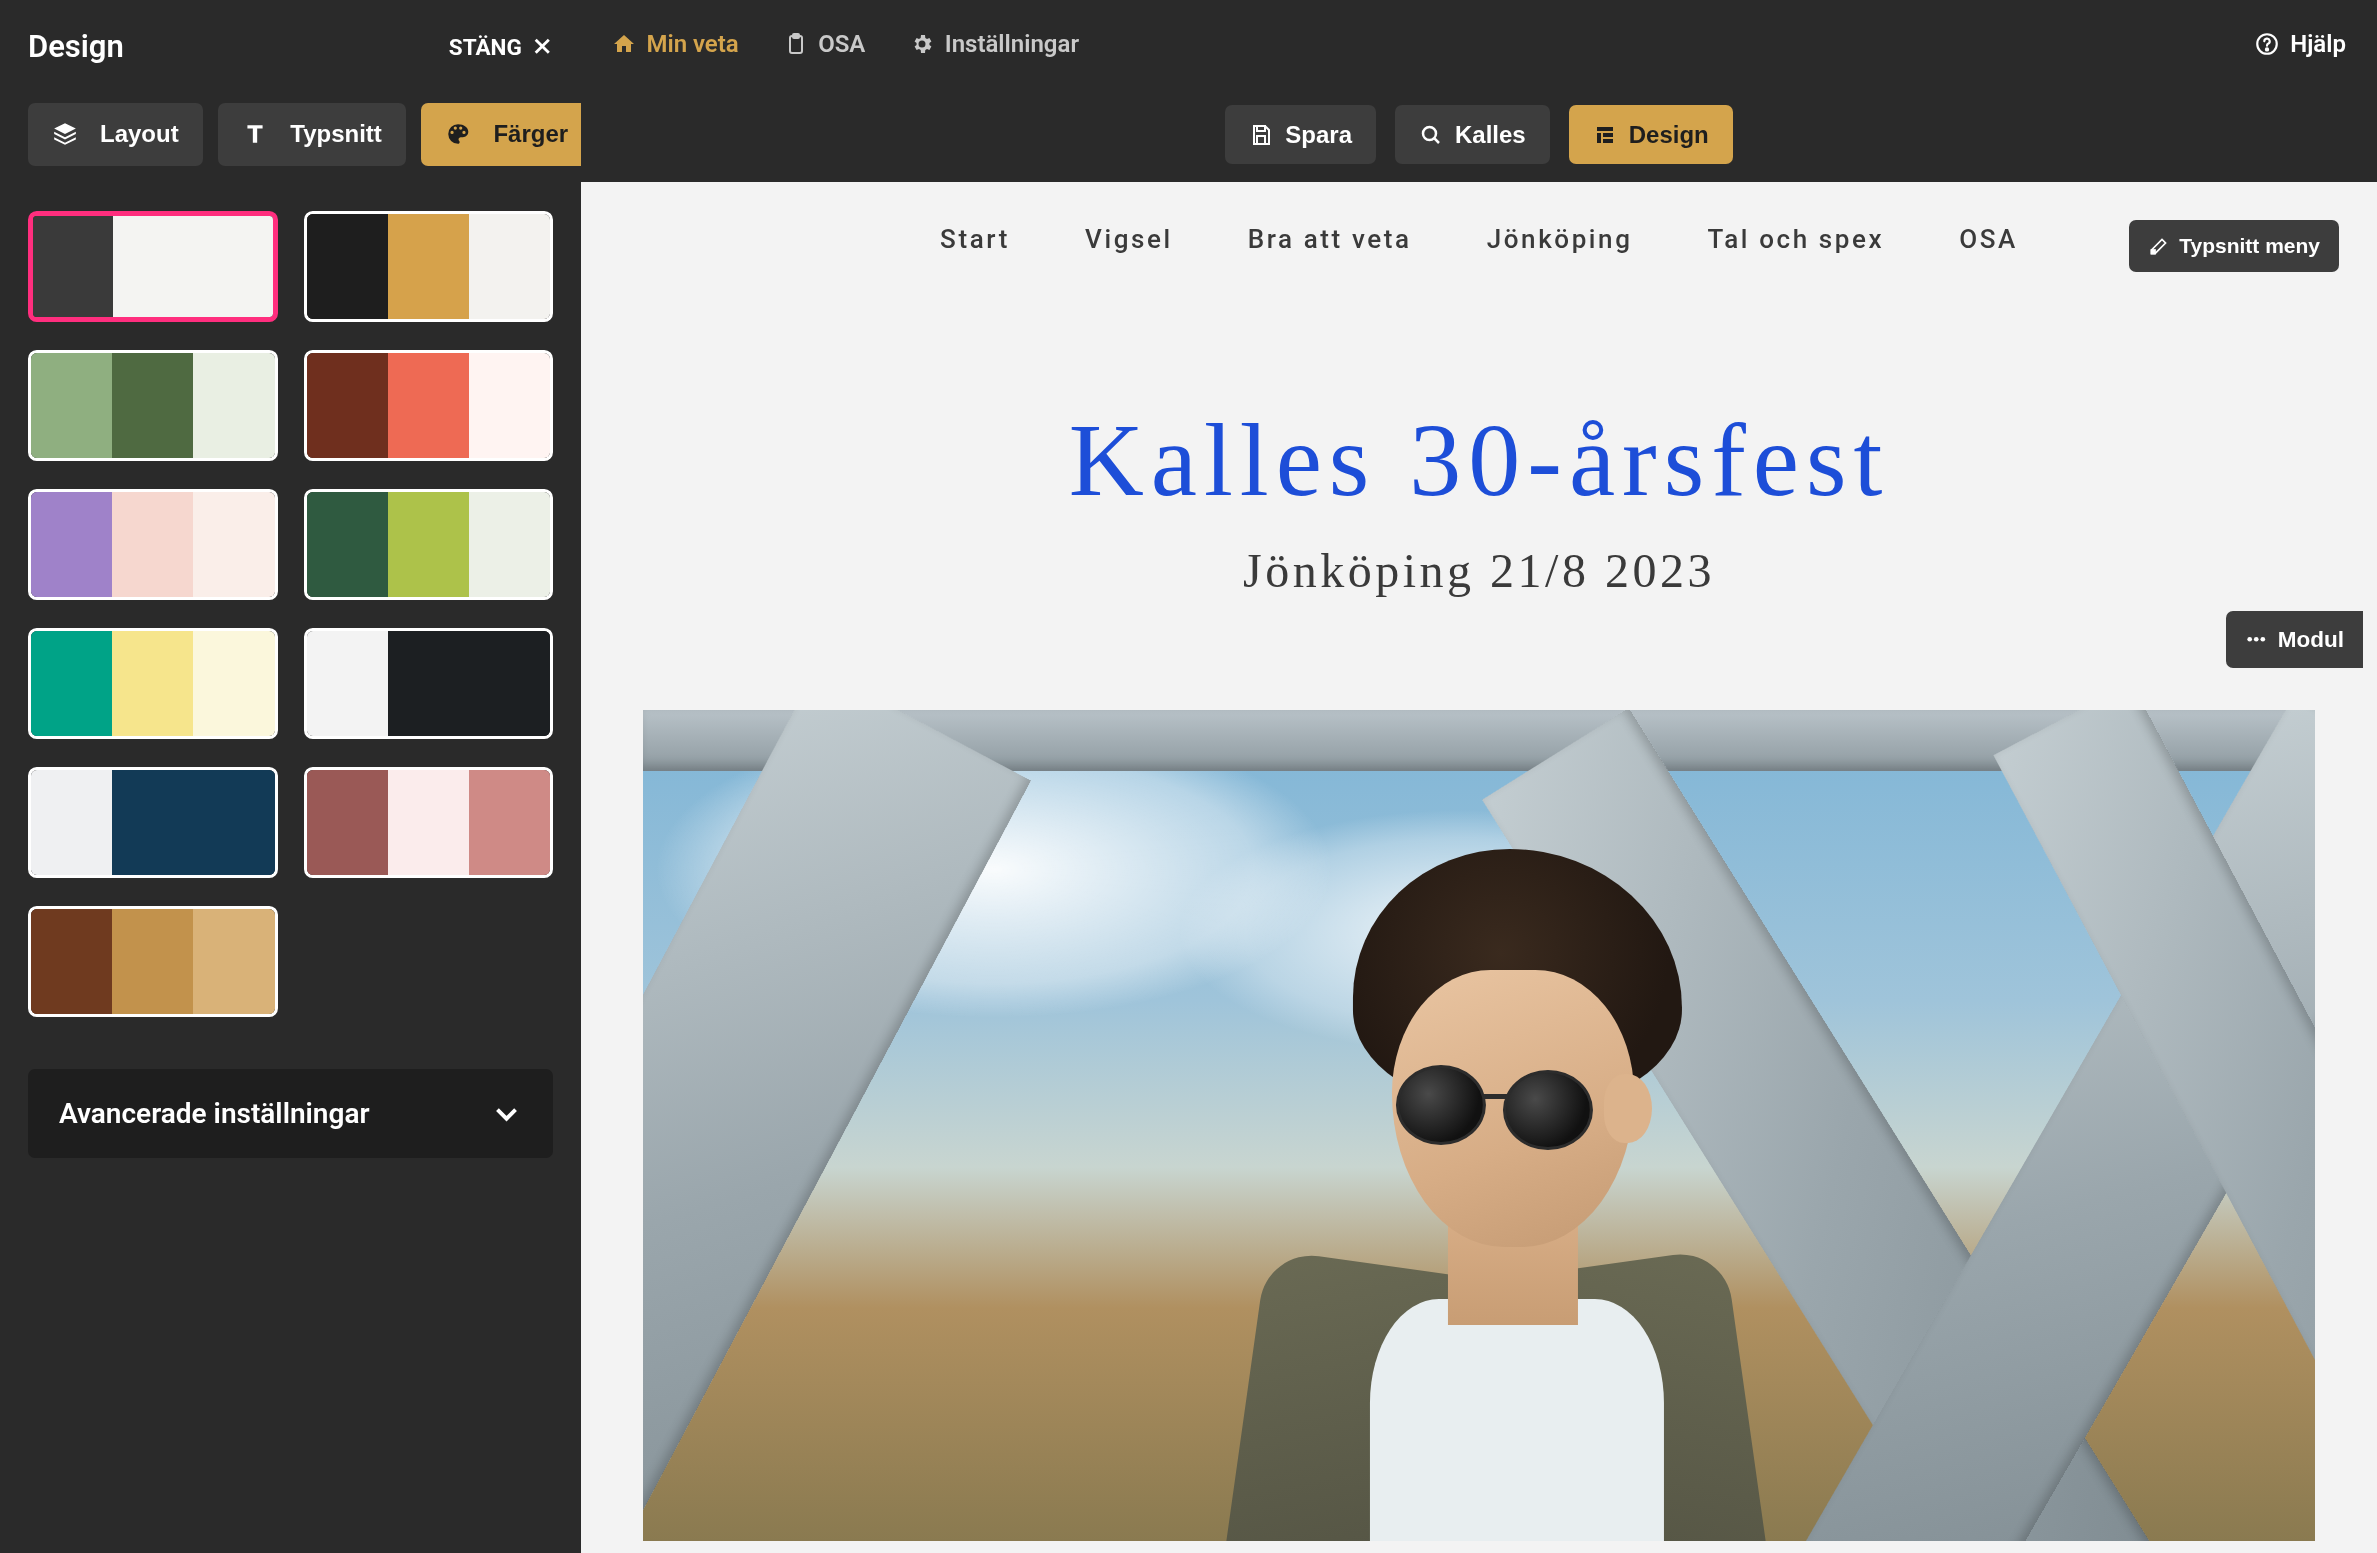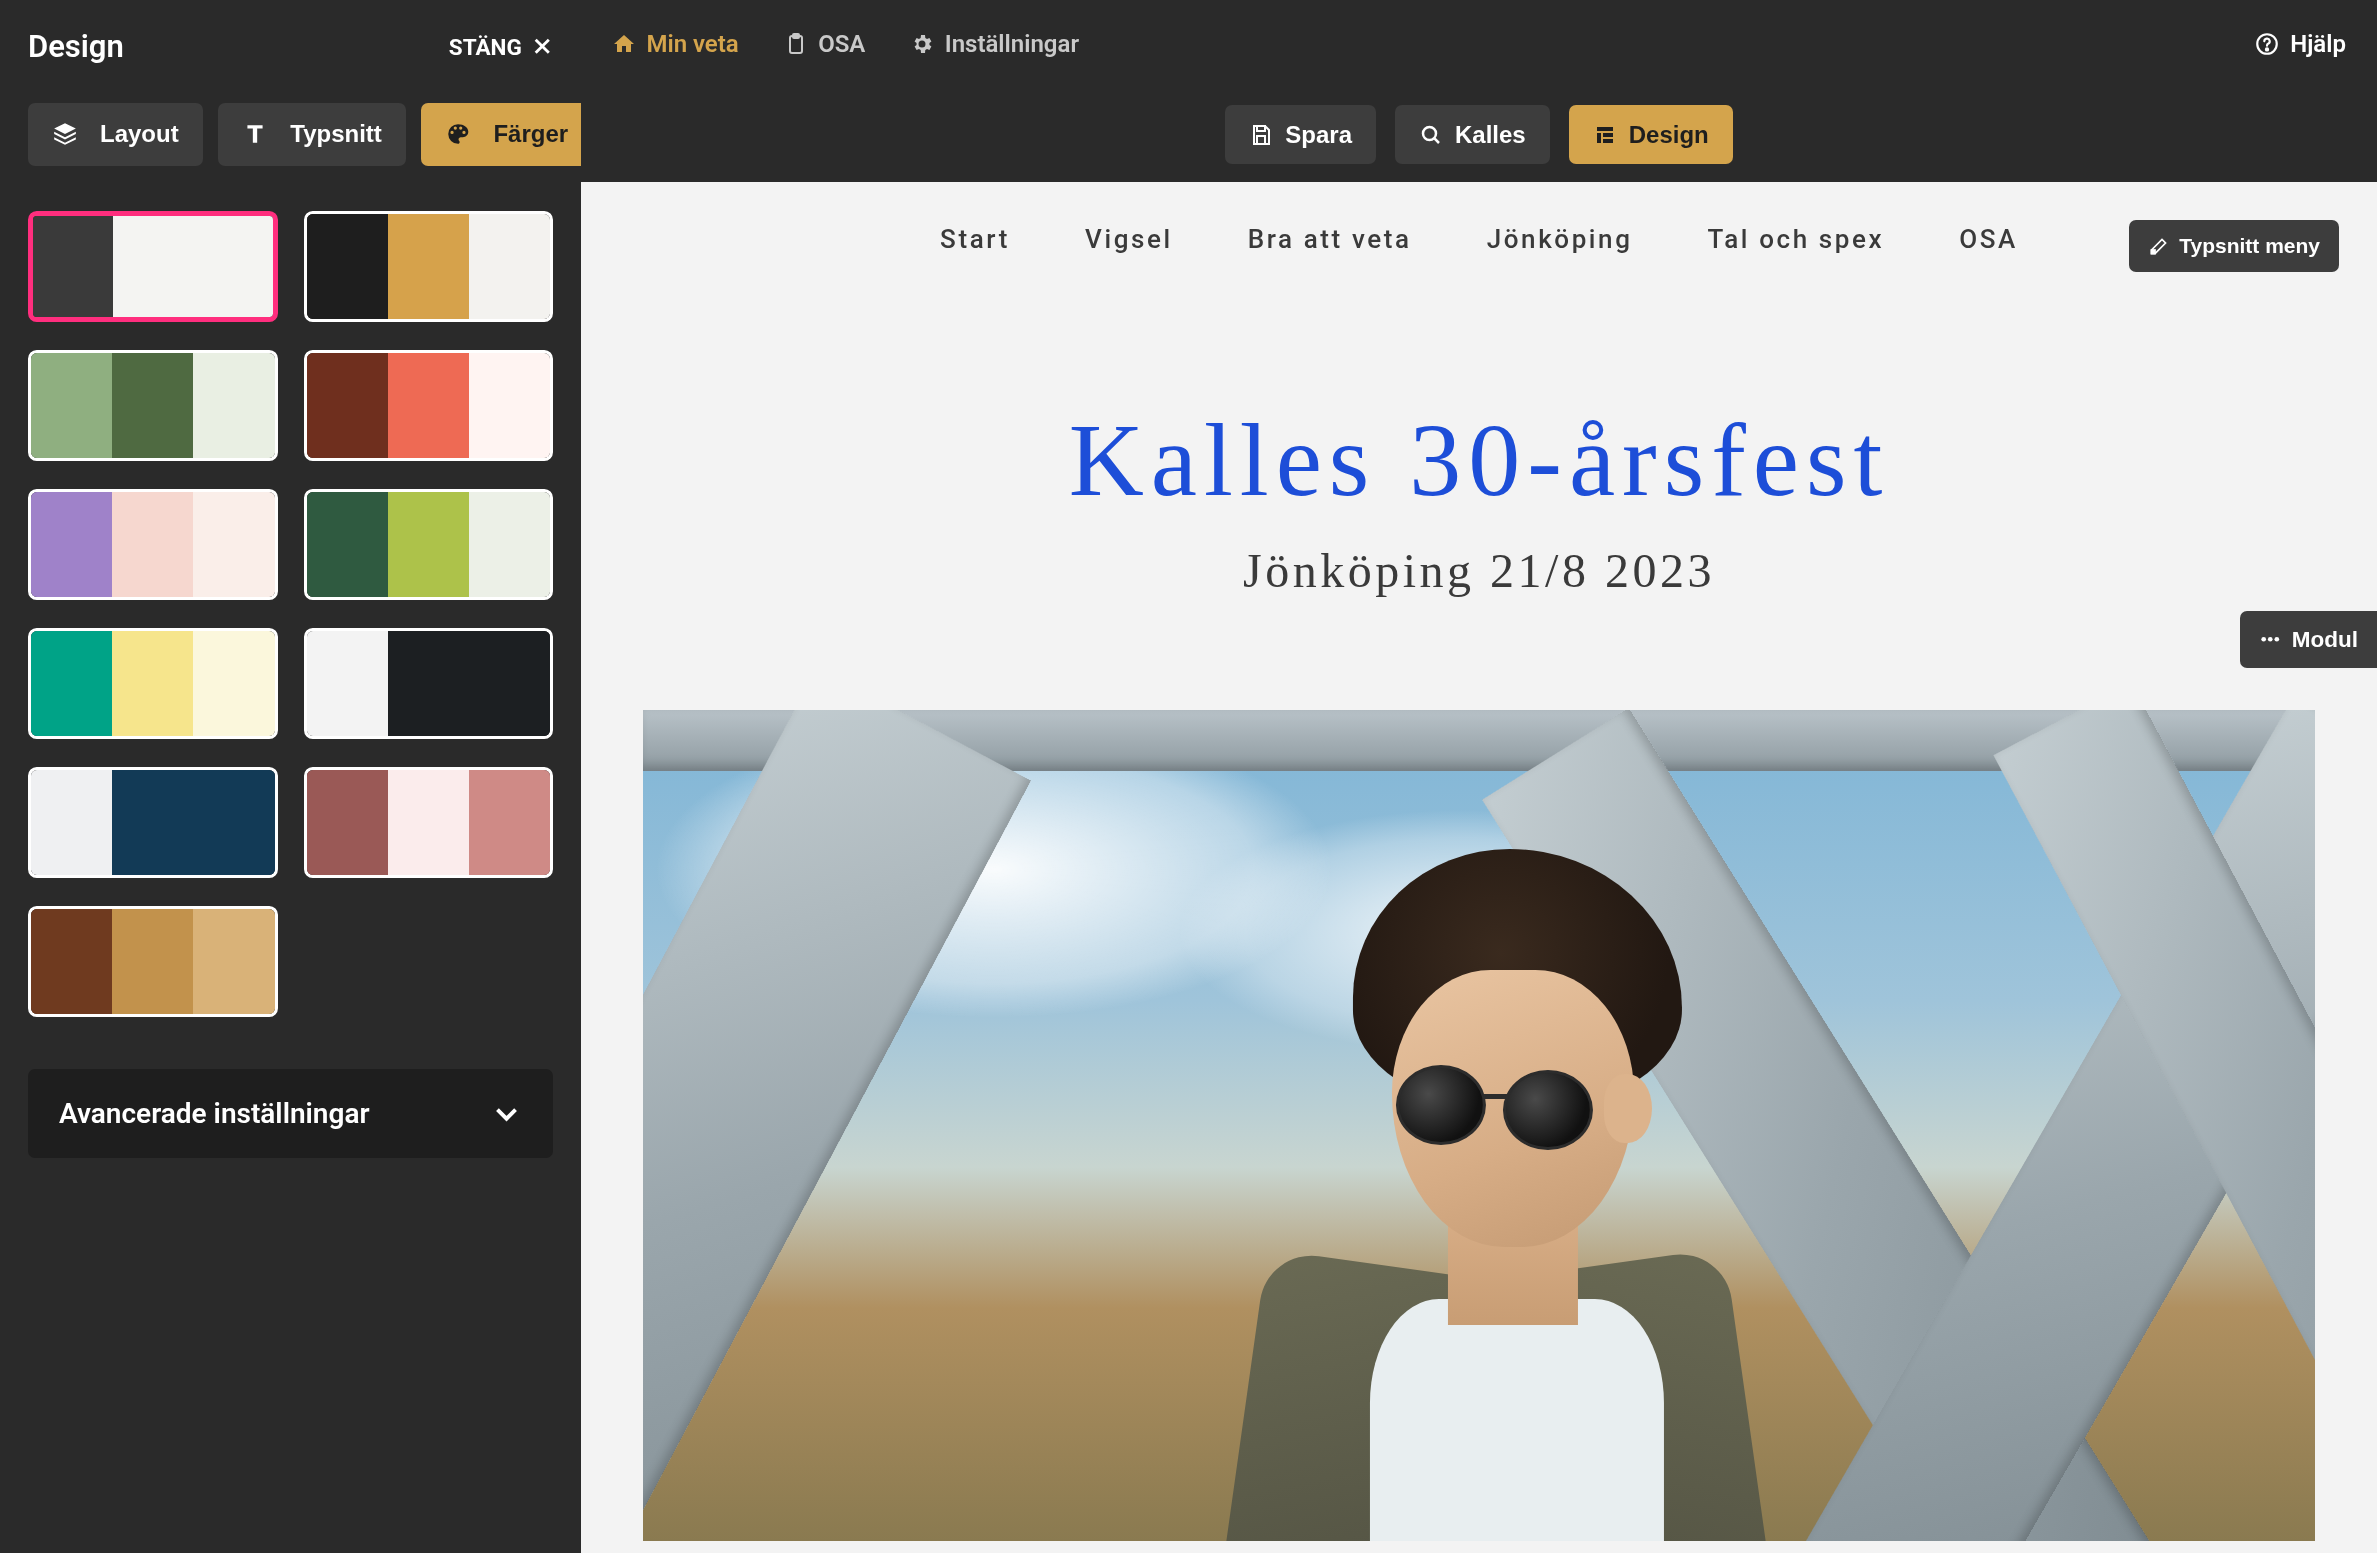--- a/index.html
+++ b/index.html
@@ -216,21 +216,21 @@
   display: flex;
   align-items: center;
   gap: 10.4px;
   cursor: pointer;
 }
 .edit-menu-btn svg { width: 21px; height: 21px; }
 
 .modul-btn {
   position: absolute;
   top: 429px;
-  right: 0;
+  right: 14px;
   background: #3d3d3d;
   color: #ffffff;
   border: none;
   border-radius: 7px 0 0 7px;
   padding: 15.6px 19px;
   font-size: 22.5px;
   font-weight: 700;
   display: flex;
   align-items: center;
   gap: 10.4px;

